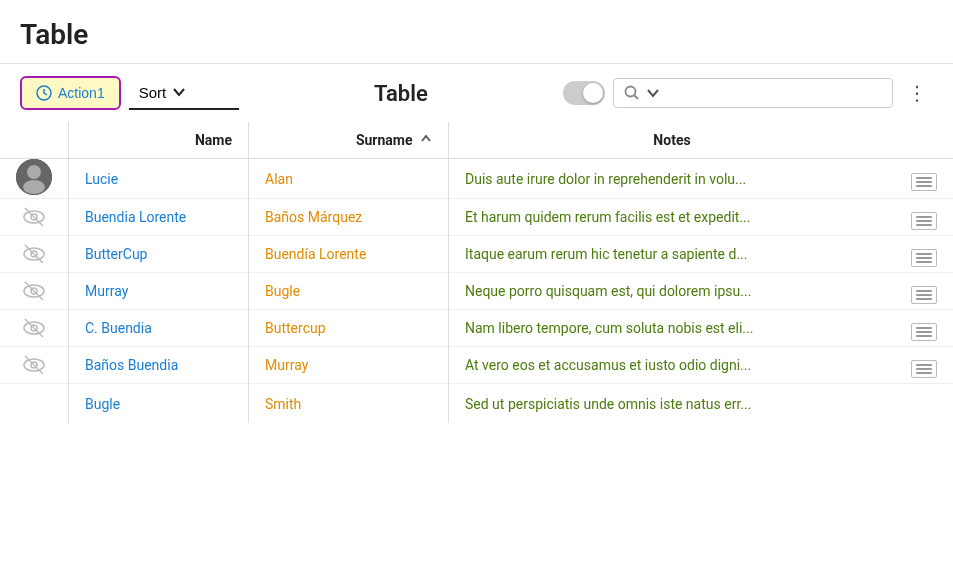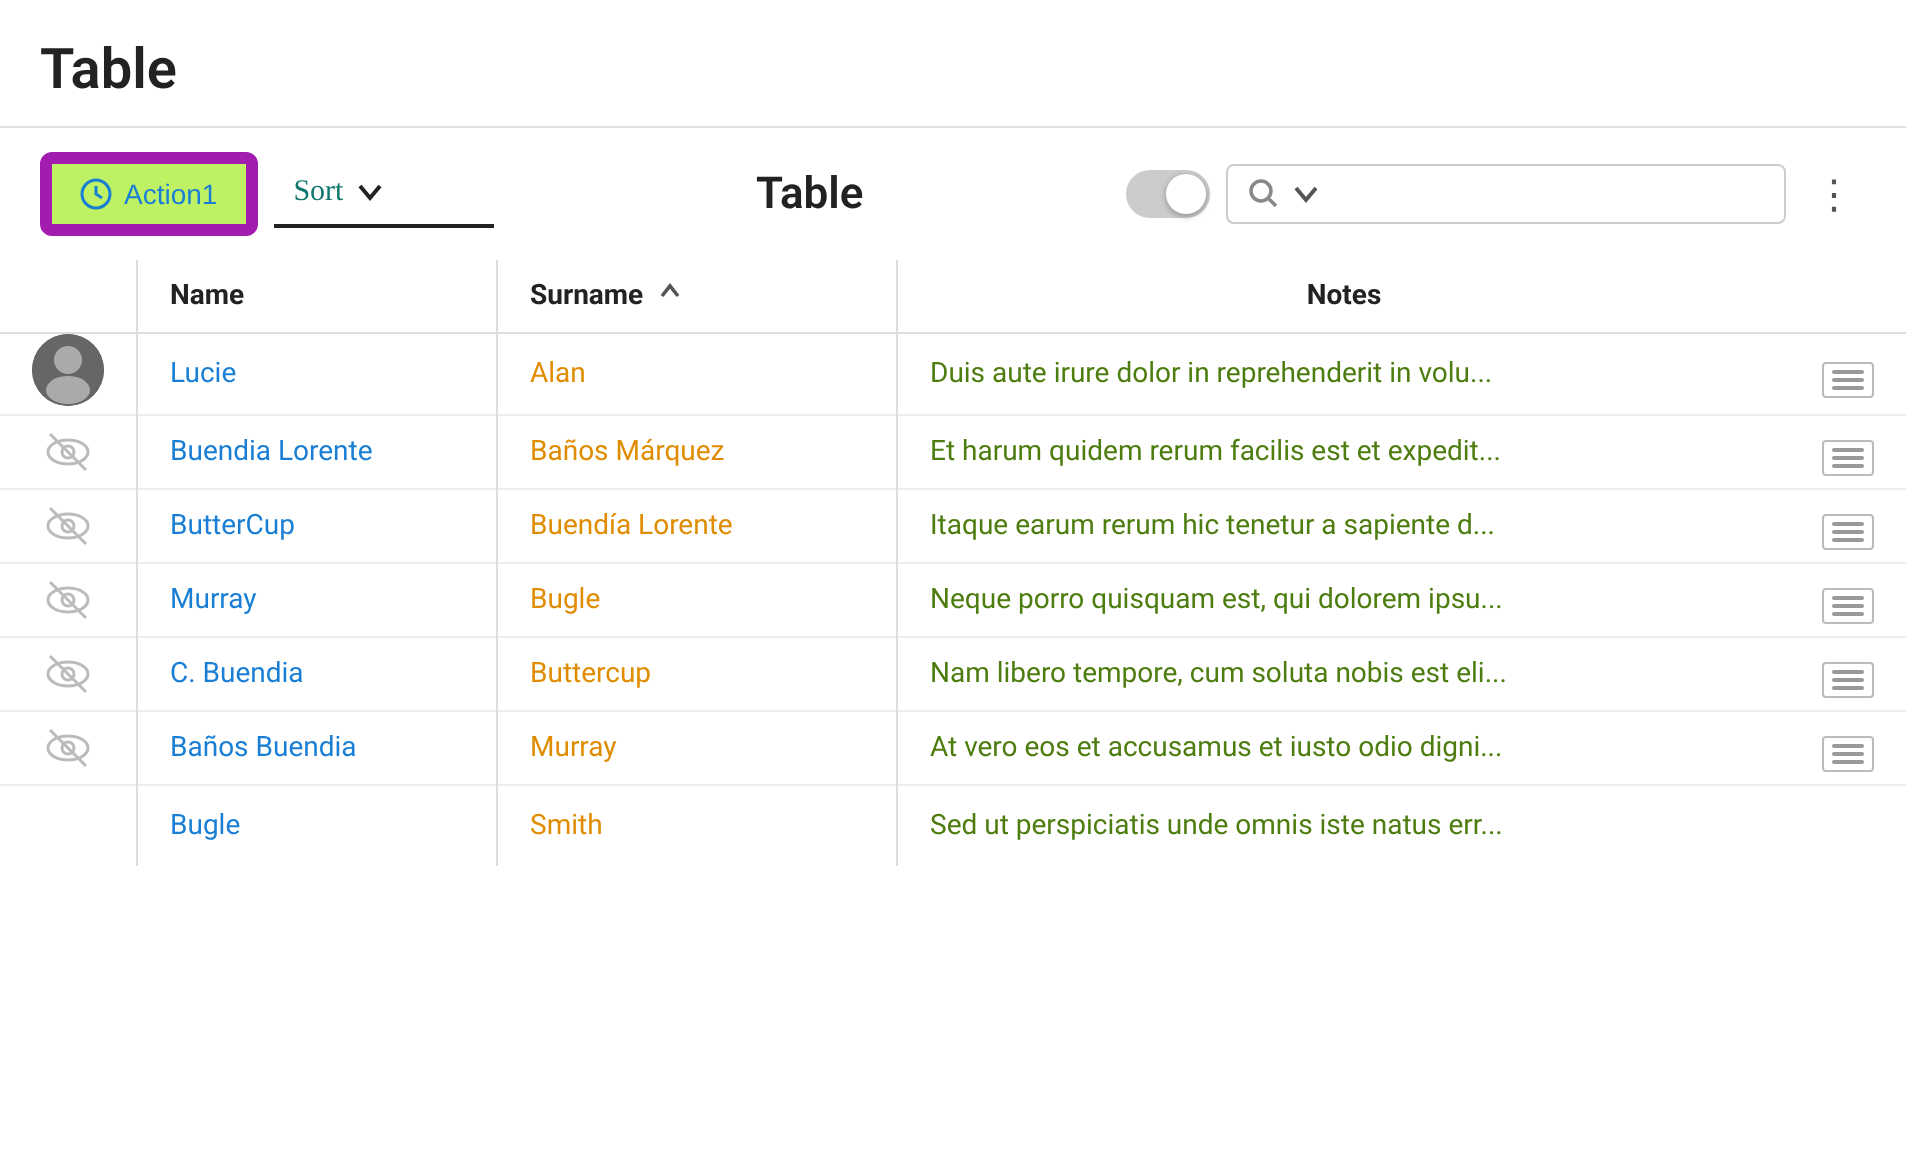--- a/index.html
+++ b/index.html
@@ -24,44 +24,43 @@
     .toolbar {
       display: flex;
       align-items: center;
       padding: 12px 20px;
       gap: 8px;
     }
     .action-btn {
       display: flex;
       align-items: center;
       gap: 6px;
-      border: 6px solid #a21caf;
+      border: 2px solid #a21caf;
       border-radius: 6px;
       padding: 7px 14px;
-      background: #bef264;
+      background: #fef9c3;
       color: #1a7fd4;
       font-size: 14px;
       font-weight: 500;
       cursor: pointer;
     }
     .action-btn svg { color: #1a7fd4; }
     .sort-btn {
       display: flex;
       align-items: center;
       gap: 6px;
       border: none;
       border-bottom: 2px solid #222;
       padding: 7px 10px;
       background: #fff;
-      color: #0f766e;
+      color: #000000;
       font-size: 15px;
       font-weight: 400;
       cursor: pointer;
       min-width: 110px;
-      font-family: Liberation Serif, serif;
     }
     .table-label {
       font-size: 22px;
       font-weight: 600;
       color: #222;
       flex: 1;
       text-align: center;
     }
     .toggle-wrap {
       display: flex;
@@ -111,21 +110,21 @@
       border-collapse: collapse;
     }
     .data-table thead tr {
       border-bottom: 1px solid #ddd;
     }
     .data-table th {
       padding: 10px 16px;
       font-size: 14px;
       font-weight: 700;
       color: #222;
-      text-align: left;
+      text-align: right;
     }
     .data-table th .sort-icon {
       display: inline-block;
       margin-left: 4px;
       color: #666;
     }
     .col-avatar { width: 60px; }
     .col-name { width: 180px; border-left: 1px solid #ddd; border-right: 1px solid #ddd; }
     .col-surname { width: 200px; border-right: 1px solid #ddd; }
     .col-action { width: 50px; }

